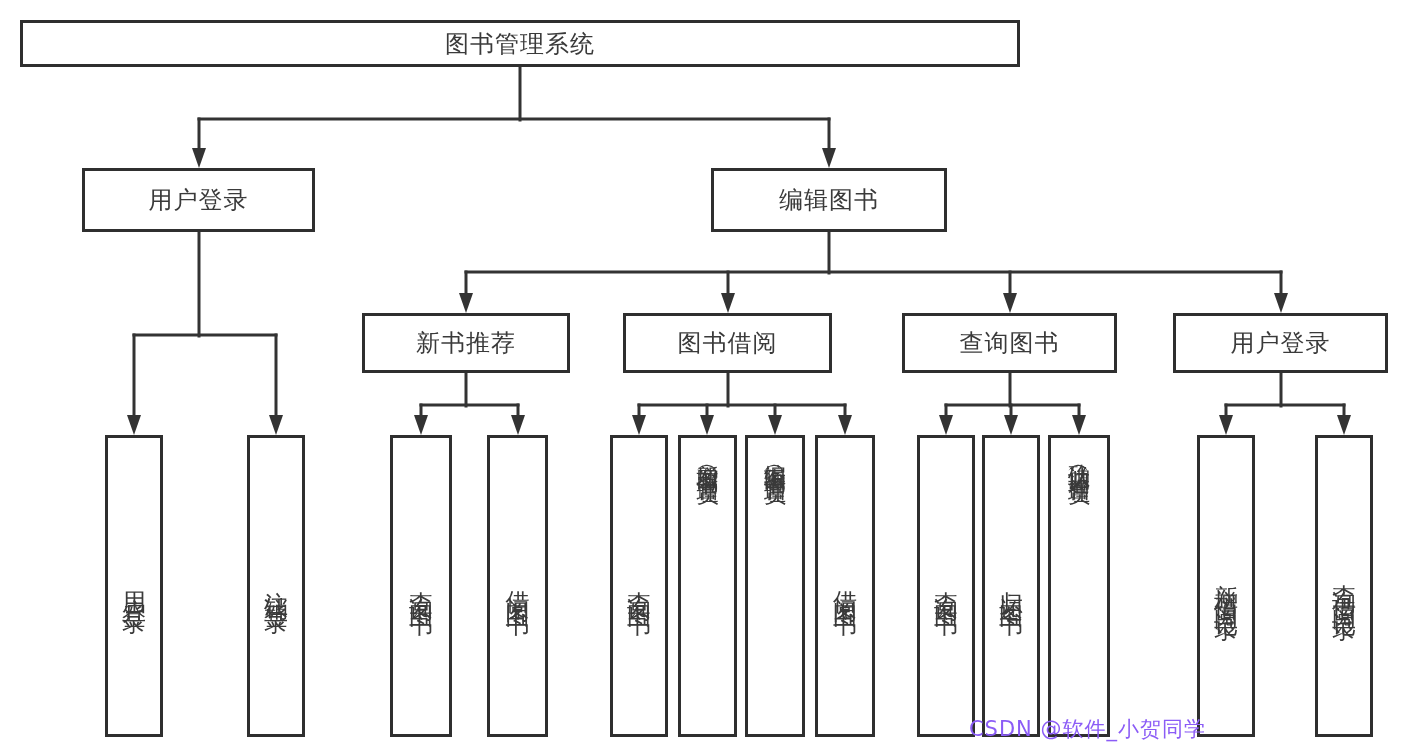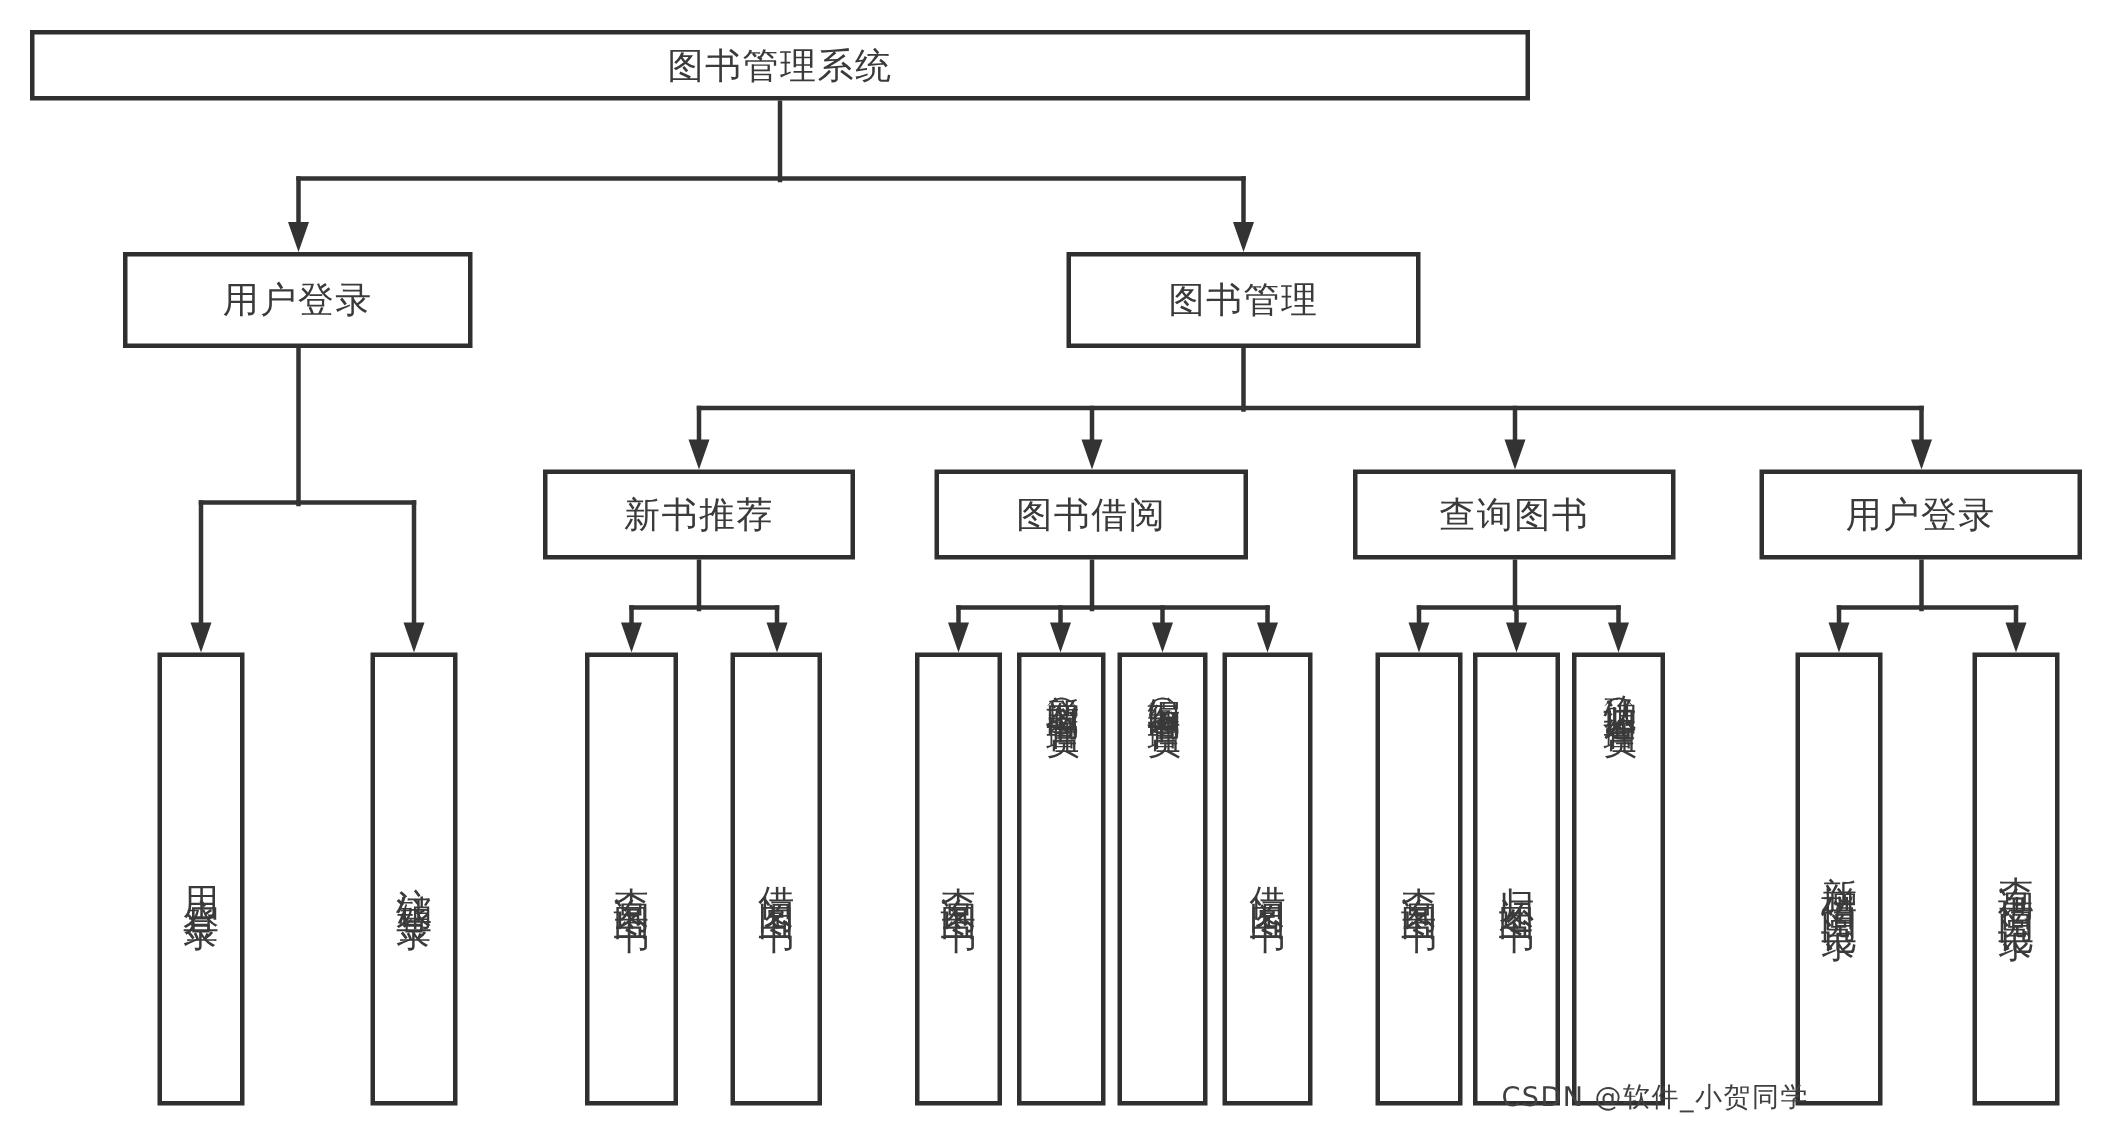--- a/index.html
+++ b/index.html
@@ -21,21 +21,21 @@
   .hlabel{font-size:24px;letter-spacing:1px;white-space:nowrap;}
   .leaf{top:435px;height:302px;}
   .v{
     writing-mode:vertical-rl;text-orientation:mixed;
     font-size:24px;line-height:1;letter-spacing:7px;
   }
   .leaf.long{align-items:flex-start;padding-top:8px;}
   .leaf.long .v{font-size:22px;letter-spacing:3px;}
   .watermark{
     position:absolute;right:6px;bottom:4px;
-    color:#404040;font-size:18px;letter-spacing:1px;white-space:nowrap;
+    color:#8b5cf6;font-size:21px;letter-spacing:1px;white-space:nowrap;
   }
 </style>
 </head>
 <body>
 
 <div id="stage">
 
   <svg class="connectors" width="1405" height="747" viewBox="0 0 1405 747">
 
     <g>
@@ -113,21 +113,21 @@
   </svg>
 
   <div class="box" style="left:20px;top:20px;width:1000px;height:47px">
     <span class="hlabel">图书管理系统</span>
   </div>
 
   <div class="box" style="left:82px;top:168px;width:233px;height:64px">
     <span class="hlabel">用户登录</span>
   </div>
   <div class="box" style="left:711px;top:168px;width:236px;height:64px">
-    <span class="hlabel">图书管理</span>
+    <span class="hlabel">编辑图书</span>
   </div>
 
   <div class="box" style="left:362px;top:313px;width:208px;height:60px">
     <span class="hlabel">新书推荐</span>
   </div>
   <div class="box" style="left:623px;top:313px;width:209px;height:60px">
     <span class="hlabel">图书借阅</span>
   </div>
   <div class="box" style="left:902px;top:313px;width:215px;height:60px">
     <span class="hlabel">查询图书</span>

